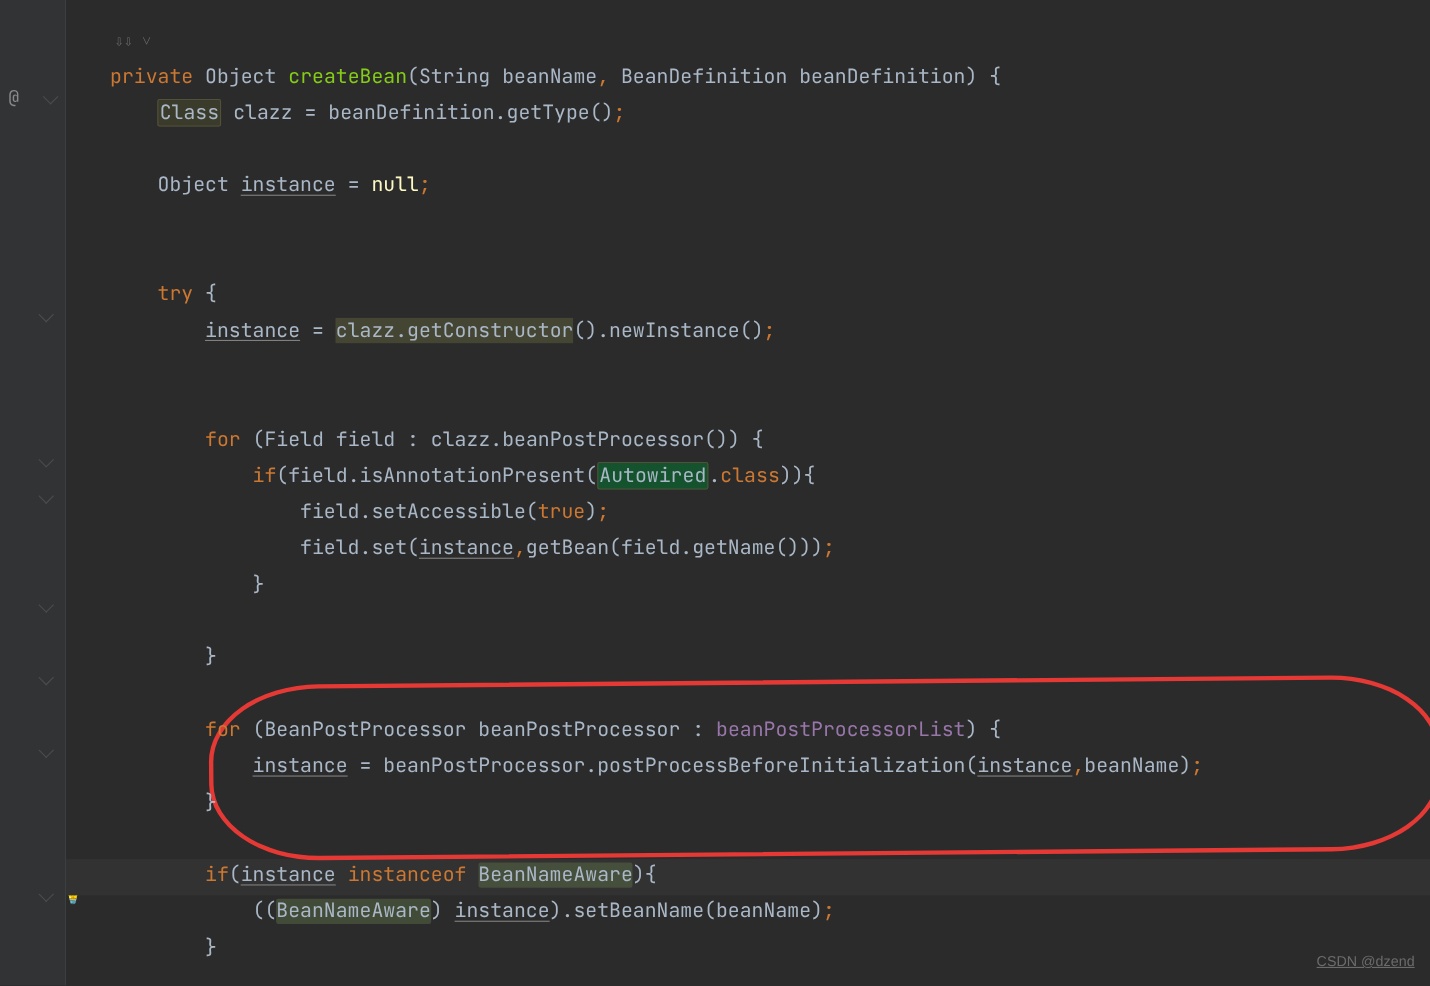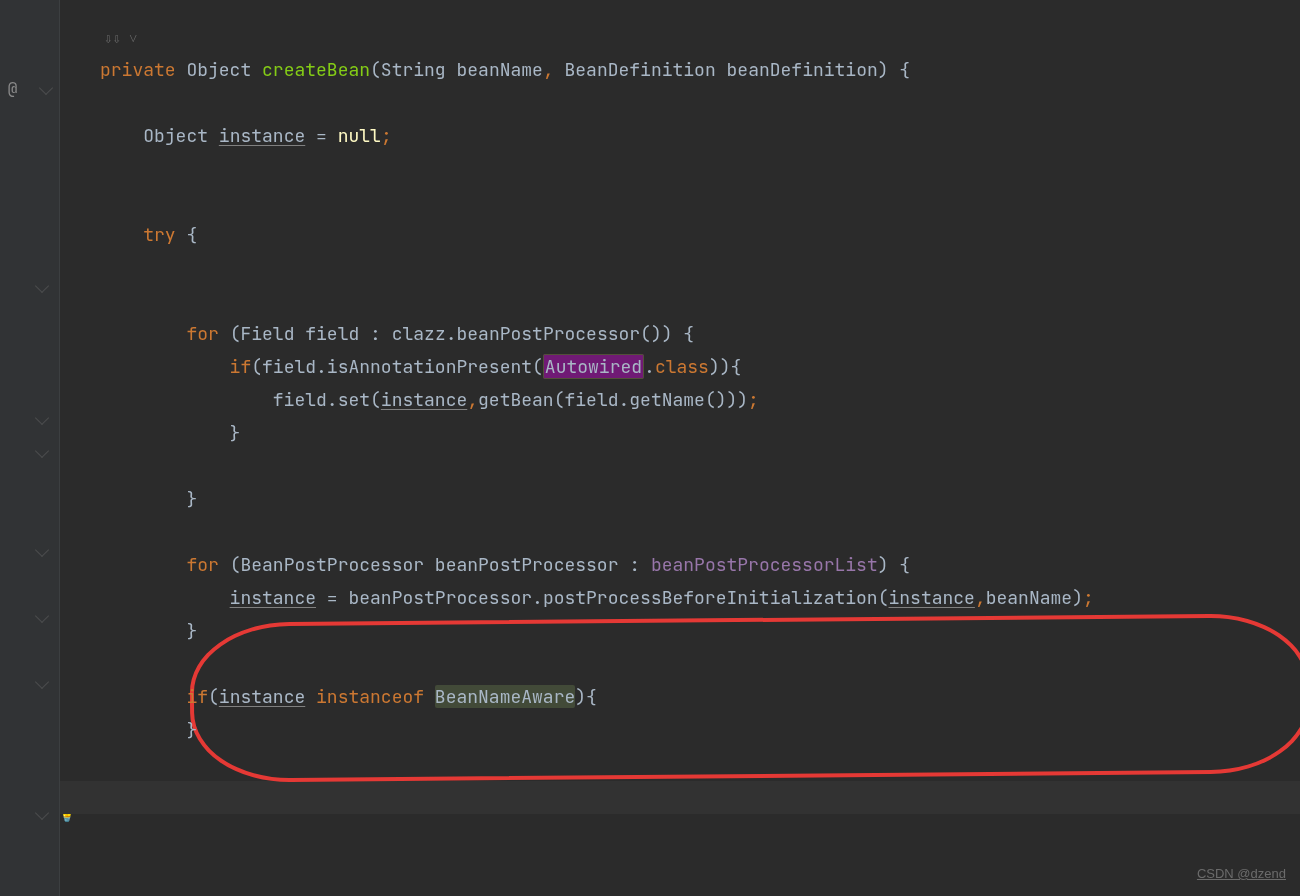--- a/index.html
+++ b/index.html
@@ -29,21 +29,21 @@
   .id { color:#a9b7c6; }       
   .fld { color:#9876aa;text-align:center; }      
   .lit { color:#fef9c3; }      
   .punc { color:#cc7832; }     
   .pn { color:#a9b7c6; }       
 
   .underline { text-decoration:underline; text-underline-offset:3px; text-decoration-color:#808080; }
 
   .hl-class { background:#3b3b2b; border:1px solid #52503a; padding:0 1px; border-radius:2px; }
   .hl-occ { background:rgba(95,95,60,.5); }
-  .hl-warn { background:#701a75; border:1px solid #52503a; padding:0 1px; border-radius:2px; }
+  .hl-warn { background:#14532d; border:1px solid #52503a; padding:0 1px; border-radius:2px; }
   .hl-aware { background:rgba(90,105,70,.5); border-radius:2px; }
 
   .caret-line { position:absolute; left:0; right:0; height:33px; background:#323232; z-index:0; }
   .line.rel { position:relative; z-index:1; }
 
   
   .freehand-circle { position:absolute; border:4px solid #e53935; border-radius:100px/70px;
                      width:1120px; height:160px; left:130px; top:618px; transform:rotate(-0.5deg);
                      box-shadow:0 0 0 0 rgba(0,0,0,0); pointer-events:none; }
 
@@ -101,38 +101,41 @@
     <div class="gutter-row"></div>
     <div class="gutter-row"></div>
   </div>
 
   <div class="editor">
     <div class="hint inherit-icon">⇩⇩ ˅</div>
 
     
     <div class="line rel"><span class="kw">private</span> <span class="id">Object</span> <span class="def">createBean</span><span class="pn">(</span><span class="id">String</span> <span class="id">beanName</span><span class="punc">,</span> <span class="id">BeanDefinition</span> <span class="id">beanDefinition</span><span class="pn">)</span> <span class="pn">{</span></div>
 
+    <div class="line rel">    <span class="hl-class id">Class</span> <span class="id">clazz</span> <span class="pn">=</span> <span class="id">beanDefinition</span><span class="pn">.</span><span class="id">getType</span><span class="pn">()</span><span class="punc">;</span></div>
 
     <div class="line"></div>
 
     <div class="line rel">    <span class="id">Object</span> <span class="id underline">instance</span> <span class="pn">=</span> <span class="lit">null</span><span class="punc">;</span></div>
 
     <div class="line"></div>
     <div class="line"></div>
 
     <div class="line rel">    <span class="kw">try</span> <span class="pn">{</span></div>
 
+    <div class="line rel">        <span class="id underline">instance</span> <span class="pn">=</span> <span class="hl-occ"><span class="id">clazz</span><span class="pn">.</span><span class="id">getConstructor</span></span><span class="pn">()</span><span class="pn">.</span><span class="id">newInstance</span><span class="pn">()</span><span class="punc">;</span></div>
 
     <div class="line"></div>
     <div class="line"></div>
 
     <div class="line rel">        <span class="kw">for</span> <span class="pn">(</span><span class="id">Field</span> <span class="id">field</span> <span class="pn">:</span> <span class="id">clazz</span><span class="pn">.</span><span class="id">beanPostProcessor</span><span class="pn">())</span> <span class="pn">{</span></div>
 
     <div class="line rel">            <span class="kw">if</span><span class="pn">(</span><span class="id">field</span><span class="pn">.</span><span class="id">isAnnotationPresent</span><span class="pn">(</span><span class="hl-warn id">Autowired</span><span class="pn">.</span><span class="kw">class</span><span class="pn">)){</span></div>
 
+    <div class="line rel">                <span class="id">field</span><span class="pn">.</span><span class="id">setAccessible</span><span class="pn">(</span><span class="kw">true</span><span class="pn">)</span><span class="punc">;</span></div>
 
     <div class="line rel">                <span class="id">field</span><span class="pn">.</span><span class="id">set</span><span class="pn">(</span><span class="id underline">instance</span><span class="punc">,</span><span class="id">getBean</span><span class="pn">(</span><span class="id">field</span><span class="pn">.</span><span class="id">getName</span><span class="pn">()))</span><span class="punc">;</span></div>
 
     <div class="line rel">            <span class="pn">}</span></div>
 
     <div class="line"></div>
 
     <div class="line rel">        <span class="pn">}</span></div>
 
     <div class="line"></div>
@@ -142,20 +145,21 @@
     <div class="line rel">            <span class="id underline">instance</span> <span class="pn">=</span> <span class="id">beanPostProcessor</span><span class="pn">.</span><span class="id">postProcessBeforeInitialization</span><span class="pn">(</span><span class="id underline">instance</span><span class="punc">,</span><span class="id">beanName</span><span class="pn">)</span><span class="punc">;</span></div>
 
     <div class="line rel">        <span class="pn">}</span></div>
 
     <div class="line"></div>
 
     
     <div class="caret-line" style="top:781px;"></div>
     <div class="line rel">        <span class="kw">if</span><span class="pn">(</span><span class="id underline">instance</span> <span class="kw">instanceof</span> <span class="hl-aware id">BeanNameAware</span><span class="pn">){</span></div>
 
+    <div class="line rel">            <span class="pn">((</span><span class="hl-aware id">BeanNameAware</span><span class="pn">)</span> <span class="id underline">instance</span><span class="pn">).</span><span class="id">setBeanName</span><span class="pn">(</span><span class="id">beanName</span><span class="pn">)</span><span class="punc">;</span></div>
 
     <div class="line rel">        <span class="pn">}</span></div>
 
     <div class="freehand-circle"></div>
 
     <div class="watermark">CSDN @dzend</div>
   </div>
 
 </div>
 

